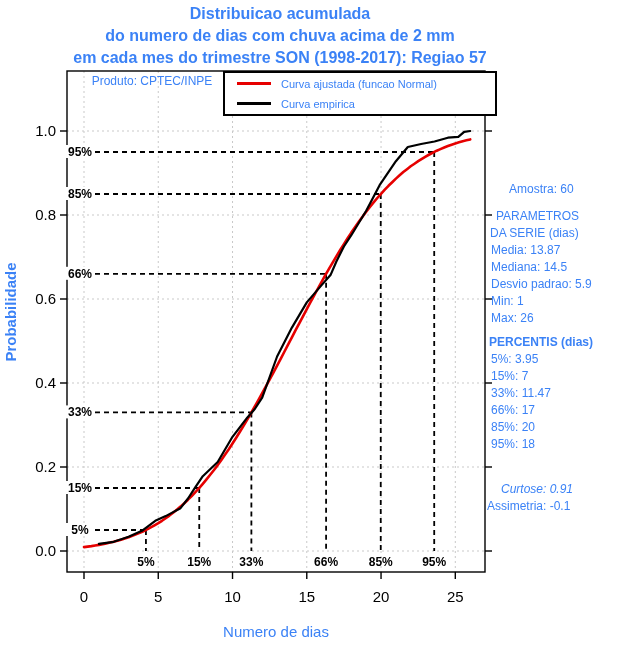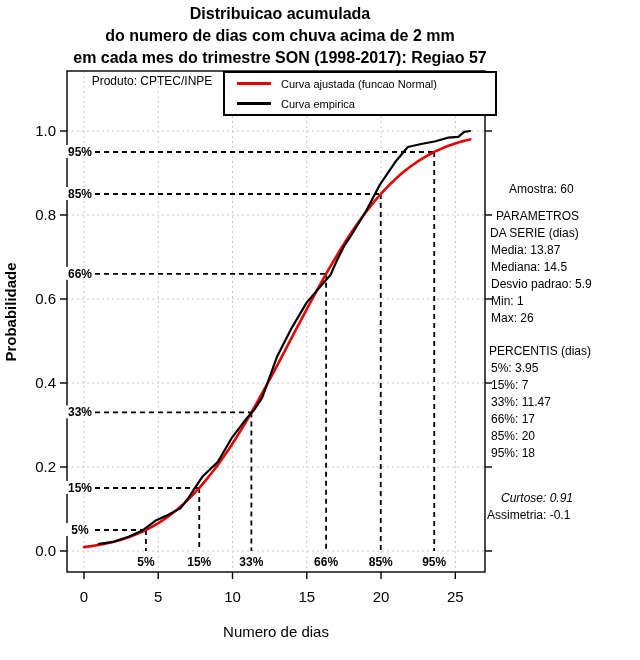--- a/index.html
+++ b/index.html
@@ -1,34 +1,34 @@
 <!DOCTYPE html>
 <html><head>
 <meta charset="utf-8">
 <style>
   html,body{margin:0;padding:0;background:#ffffff;}
   #page{position:relative;width:640px;height:660px;background:#fff;overflow:hidden;
-        font-family:"Liberation Sans",sans-serif;color:#000000;}
+        font-family:"Liberation Sans",sans-serif;color:#3b82f6;}
   .abs{position:absolute;}
   .title-wrap{left:6px;top:3px;width:548px;text-align:center;
               font-weight:bold;font-size:16px;line-height:22px;}
   #chart-svg{left:0;top:0;}
   svg text{font-family:"Liberation Sans",sans-serif;fill:#000;}
   .legend{left:223px;top:71px;width:258px;height:41px;border:2px solid #000;background:#fff;
           display:flex;flex-direction:column;justify-content:center;gap:3px;padding-left:12px;}
   .legend-row{display:flex;align-items:center;height:17px;}
   .legend-line{width:34px;height:3px;margin-right:10px;flex:none;}
   .legend-label{font-size:11px;white-space:nowrap;}
   .produto{left:84px;top:74px;width:136px;text-align:center;font-size:12px;}
   .ylabel{left:-68px;top:302px;width:160px;height:20px;text-align:center;
           font-weight:bold;font-size:15px;transform:rotate(-90deg);}
   .xlabel{left:0;top:623px;width:552px;text-align:center;font-weight:normal;font-size:15px;}
   .stats{left:485px;top:181px;width:155px;font-size:12px;line-height:17px;white-space:nowrap;}
   .stats div{height:17px;}
-  .mt10{margin-top:10px;} .mt14{margin-top:16px;}
+  .mt10{margin-top:10px;} .mt14{margin-top:7px;font-weight:bold;}
   .p4{padding-left:4px;} .p5{padding-left:5px;} .p7{padding-left:24px;}
   .p9{padding-left:2px;} .p11{padding-left:11px;} .p14{padding-left:6px;} .p16{padding-left:16px;}
 </style>
 </head>
 <body>
 
 <div id="page">
 
   <div class="abs title-wrap">
     <div>Distribuicao acumulada</div>

